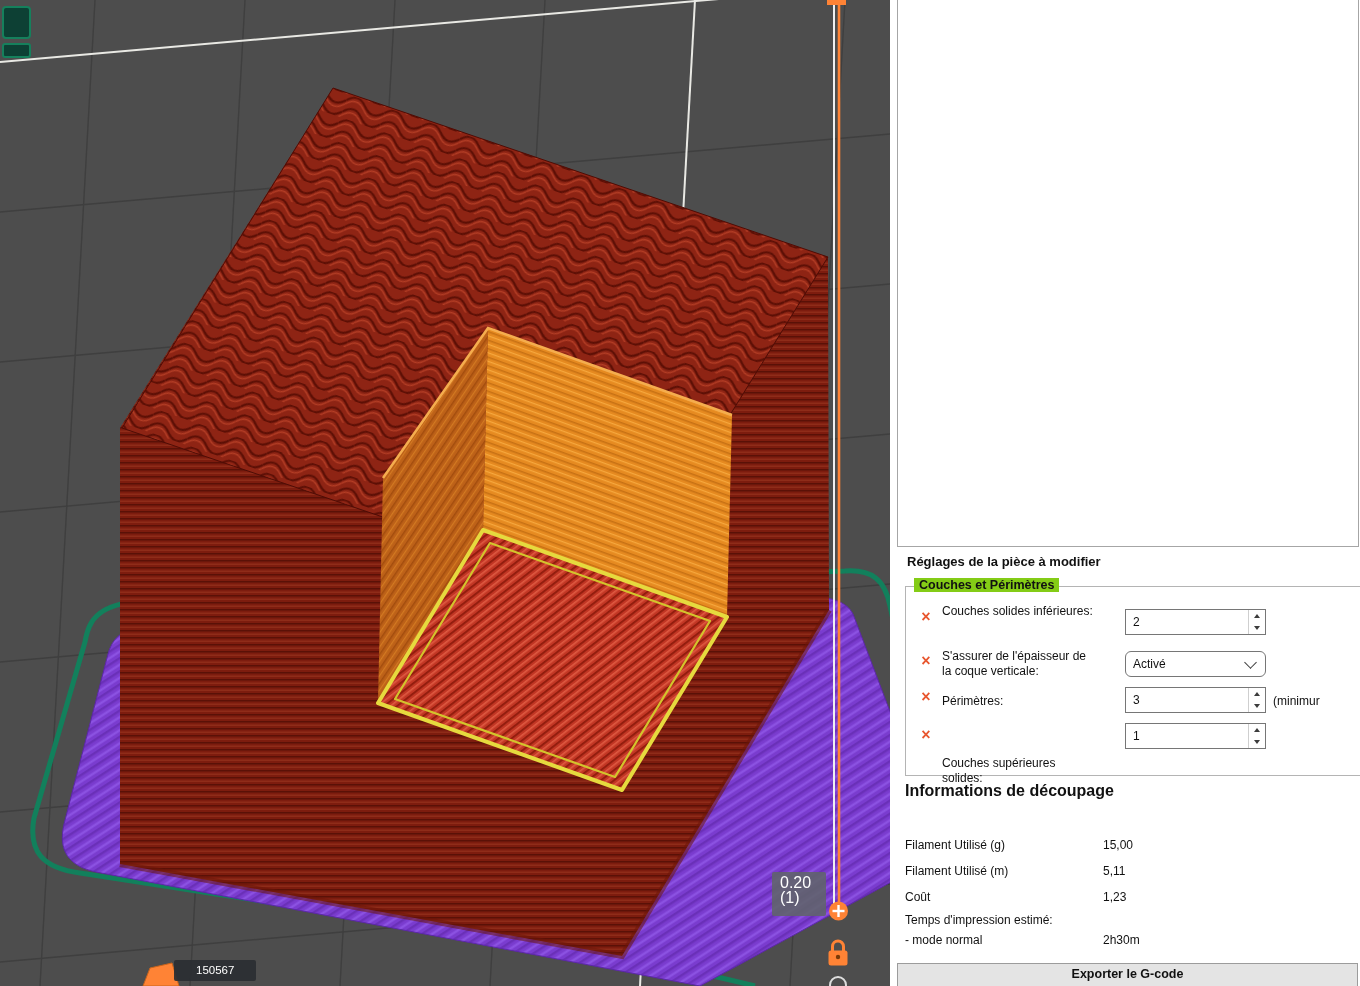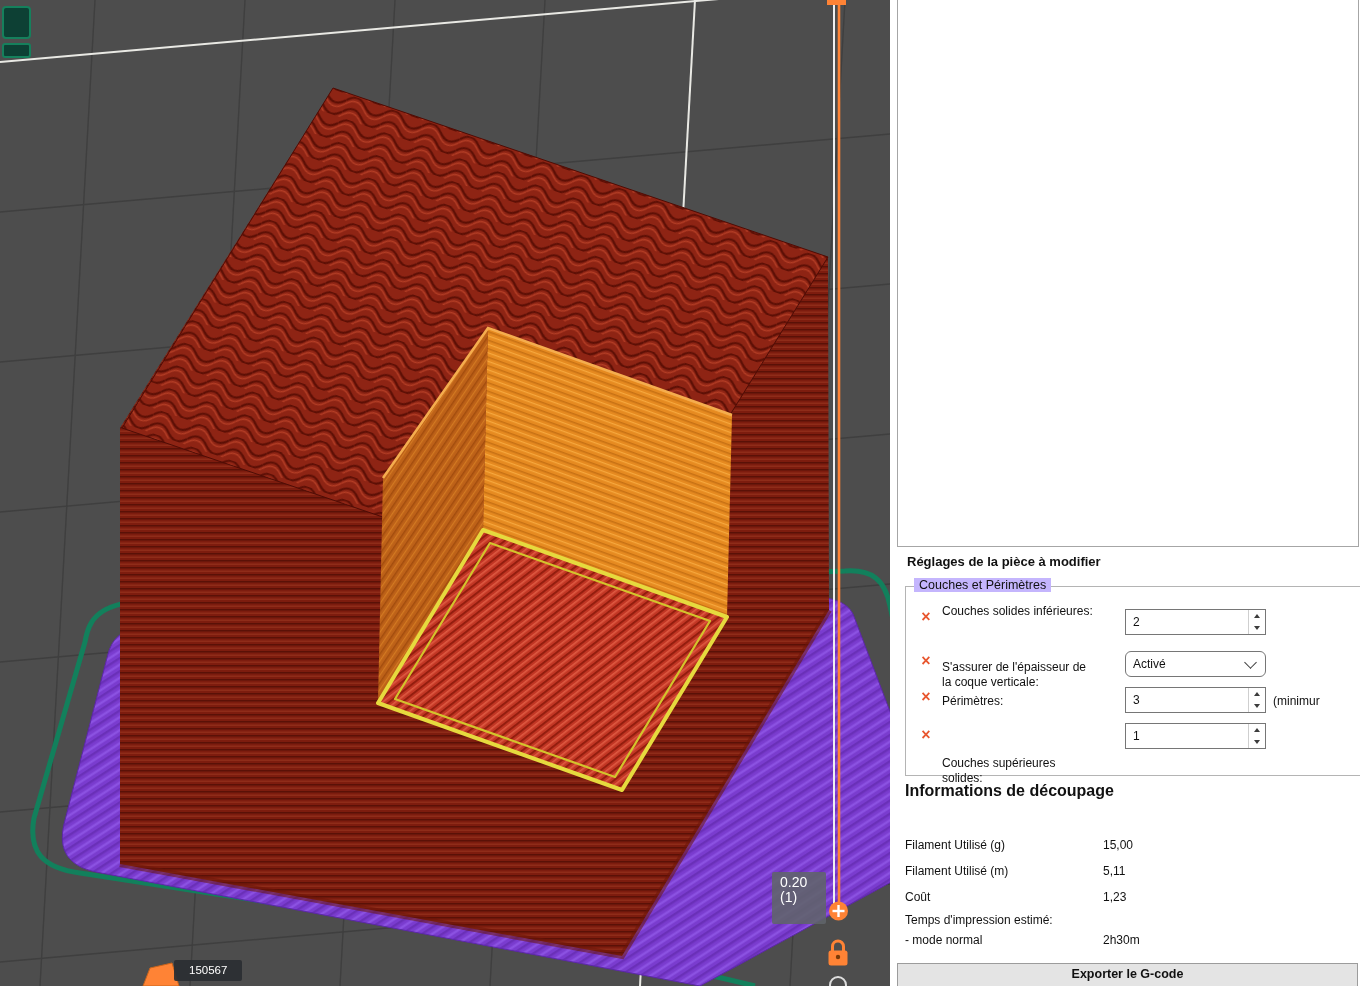--- a/index.html
+++ b/index.html
@@ -2,39 +2,39 @@
 <html><head>
 <meta charset="utf-8">
 <style>
   html,body{margin:0;padding:0;background:#fff;}
   .app{position:relative;width:1360px;height:986px;overflow:hidden;
        font-family:"Liberation Sans",sans-serif;background:#ffffff;}
   
   .viewport{position:absolute;left:0;top:0;width:890px;height:986px;background:#4d4d4d;}
   .viewport svg{display:block;}
   .layer-badge{position:absolute;left:772px;top:872px;width:46px;
-       background:rgba(96,100,106,.88);color:#fff;font-size:14px;line-height:15px;
-       padding:3px 0 19px 8px;border-radius:2px;}
+       background:rgba(96,100,106,.88);color:#fff;font-size:16px;line-height:15px;
+       padding:3px 0 11px 8px;border-radius:2px;}
   .feature-badge{position:absolute;left:174px;top:960px;height:15px;
        background:rgba(42,46,50,.92);color:#fff;font-size:11.5px;line-height:15px;
-       padding:3px 15px;border-radius:2px;}
+       padding:3px 22px;border-radius:2px;}
   
   .panel{position:absolute;left:890px;top:0;width:470px;height:810px;background:#fff;color:#111;}
   .empty-box{position:absolute;left:7px;top:-2px;width:460px;height:547px;
        background:#fff;border:1px solid #a6a6a6;}
   .panel-title{position:absolute;left:17px;top:554px;font-size:13px;font-weight:bold;}
   .groupbox{position:absolute;left:15px;top:586px;width:470px;height:188px;
        border:1px solid #b4b4b4;}
-  .gtitle{position:absolute;left:8px;top:-9px;background:#c4b5fd;padding:0 5px;
-       font-size:12.5px;font-weight:normal;text-align:right;}
+  .gtitle{position:absolute;left:8px;top:-9px;background:#84cc16;padding:0 5px;
+       font-size:12.5px;font-weight:bold;text-align:right;}
   .gb-x{position:absolute;width:16px;height:16px;font-size:16px;line-height:15px;
        font-weight:bold;color:#e8562e;text-align:center;cursor:pointer;}
   .x1{left:12px;top:22px;} .x2{left:12px;top:66px;} .x3{left:12px;top:102px;} .x4{left:12px;top:140px;}
   .gb-label{position:absolute;left:36px;width:156px;font-size:12px;line-height:15px;}
-  .l1{top:17px;} .l2{top:73px;} .l3{top:107px;} .l4{top:131px;margin-top:38px;}
+  .l1{top:17px;} .l2{top:62px;} .l3{top:107px;} .l4{top:131px;margin-top:38px;}
   .gb-suffix{position:absolute;left:367px;top:107px;font-size:12px;white-space:nowrap;}
   .ctrl{position:absolute;left:219px;width:141px;height:26px;border:1px solid #767676;
        background:#fff;display:flex;align-items:center;font-size:12px;box-sizing:border-box;}
   .c1{top:22px;} .c2{top:64px;border-radius:6px;} .c3{top:100px;} .c4{top:136px;}
   .ctrl .val{padding-left:7px;flex:1;}
   .spin-btns{width:16px;height:100%;border-left:1px solid #cfcfcf;display:flex;
        flex-direction:column;}
   .spin-btns span{flex:1;display:flex;align-items:center;justify-content:center;cursor:pointer;}
   .tri-up{width:0;height:0;border-left:3.5px solid transparent;border-right:3.5px solid transparent;
        border-bottom:4.5px solid #3c3c3c;}

